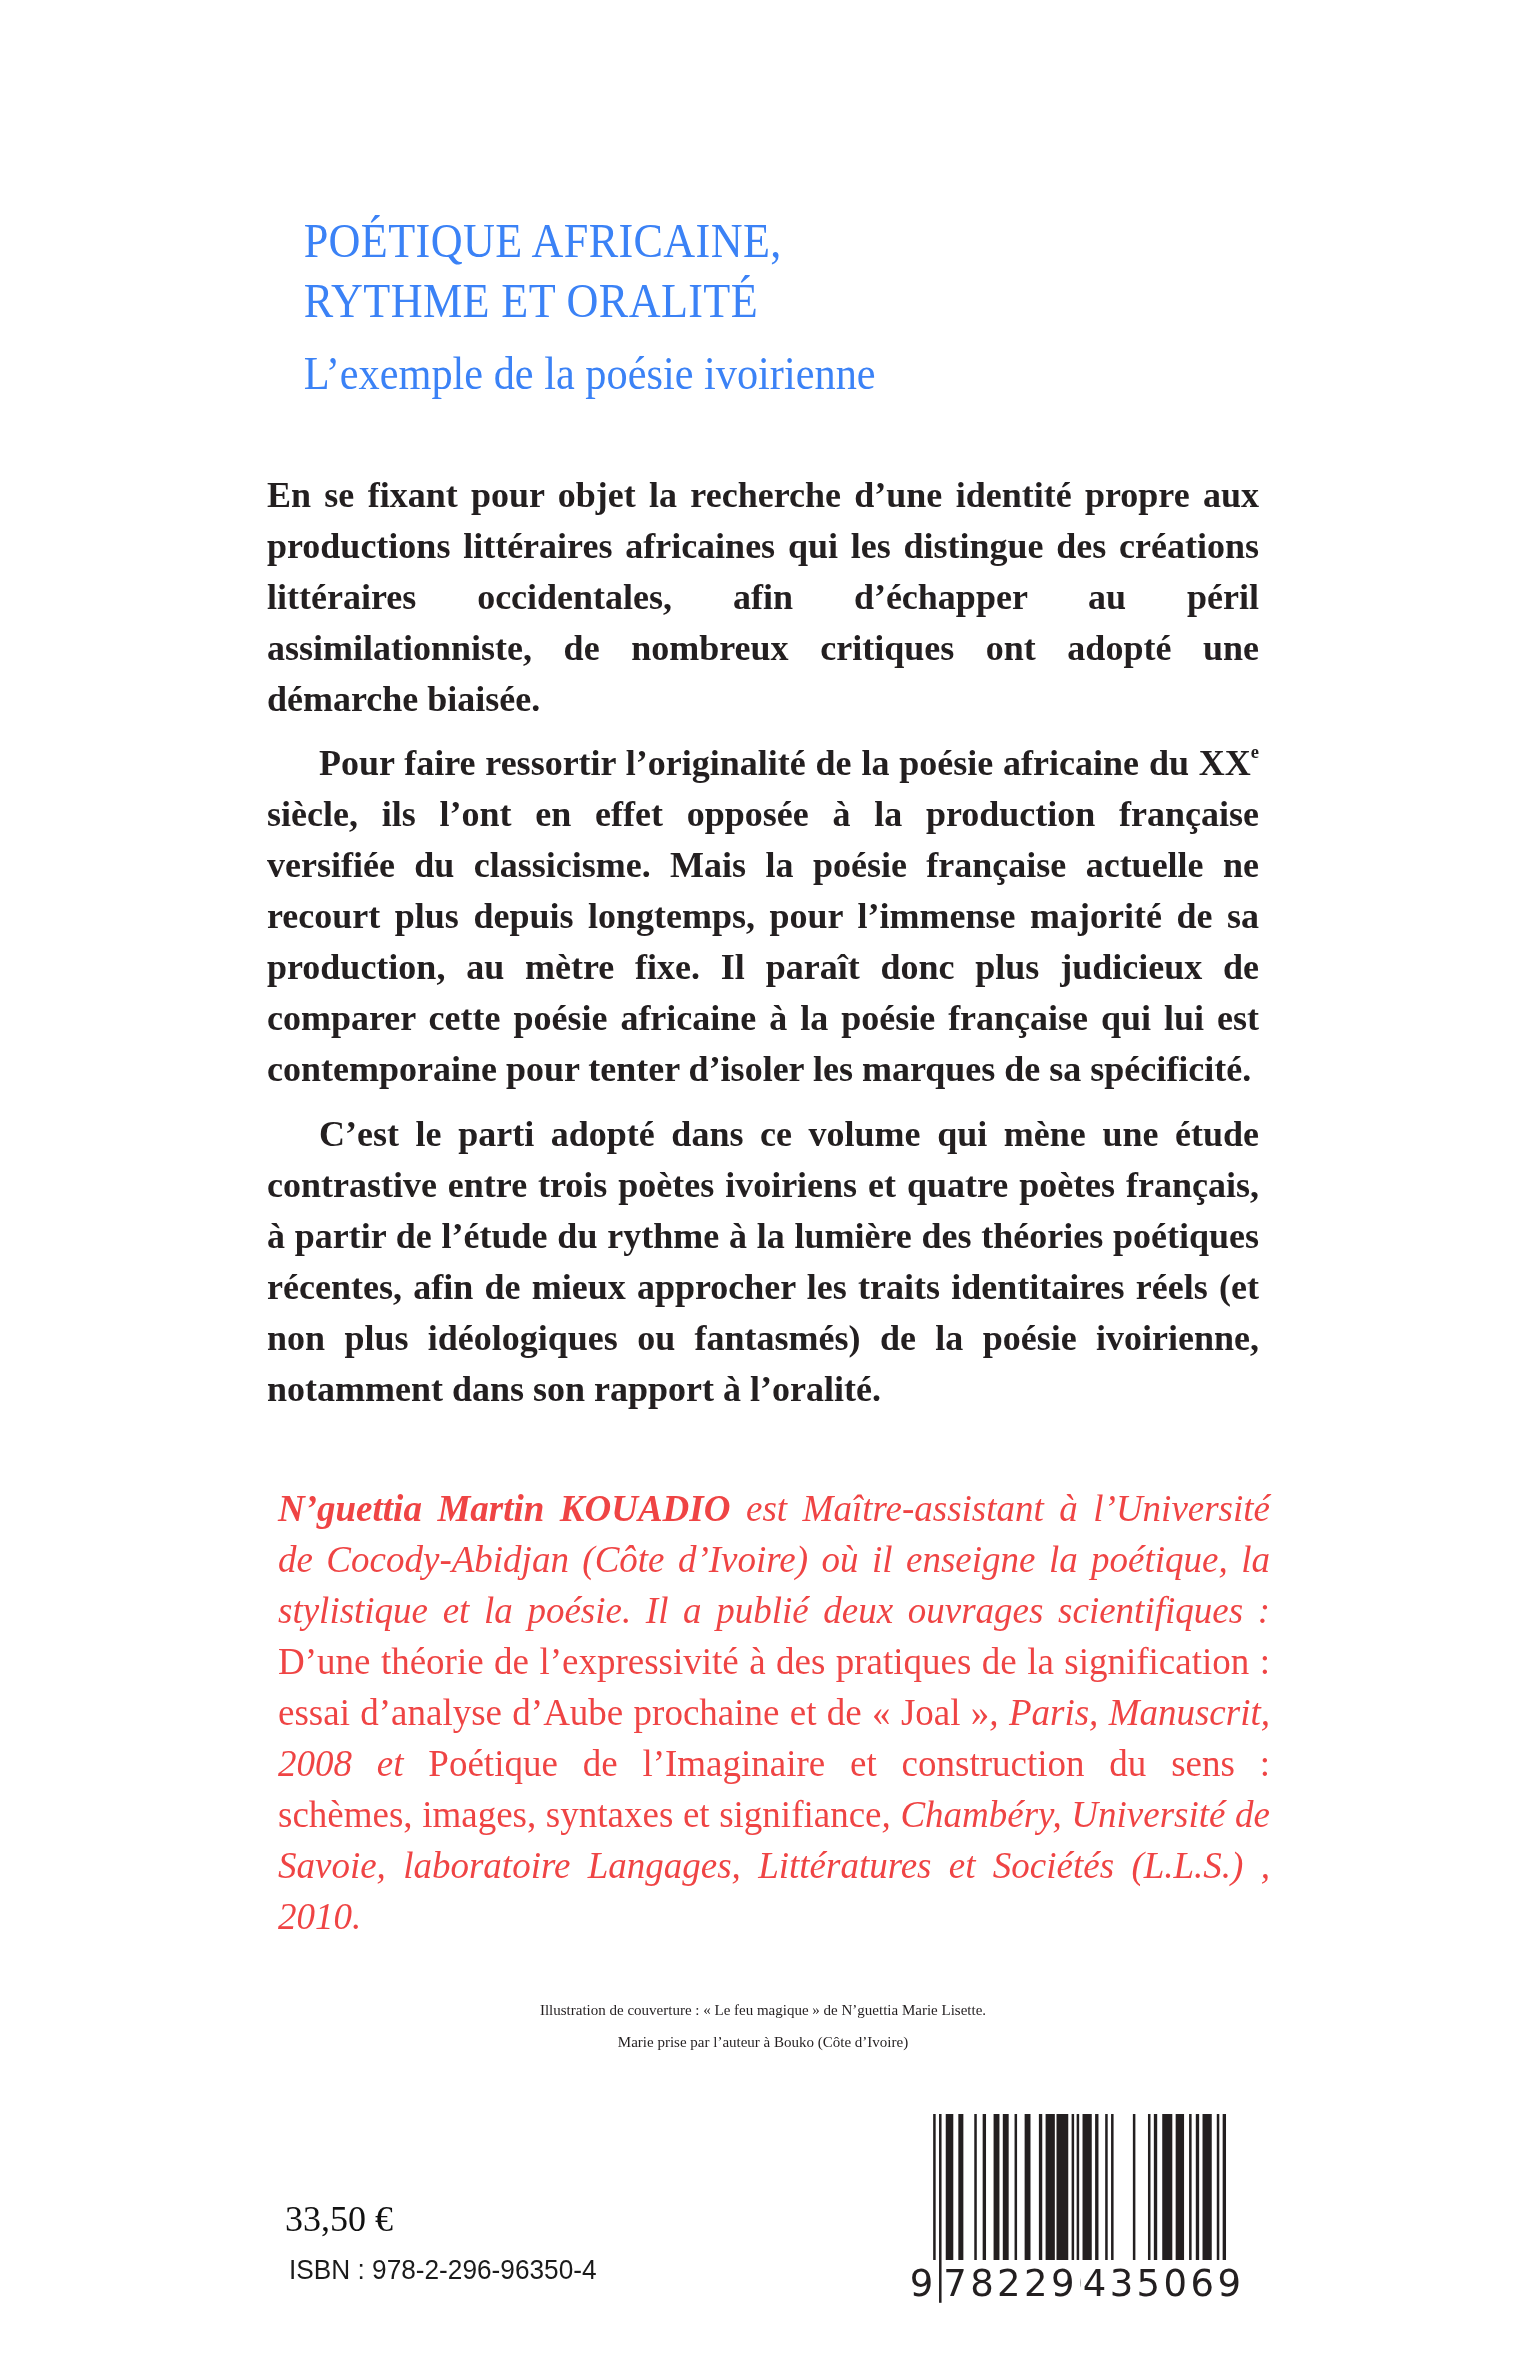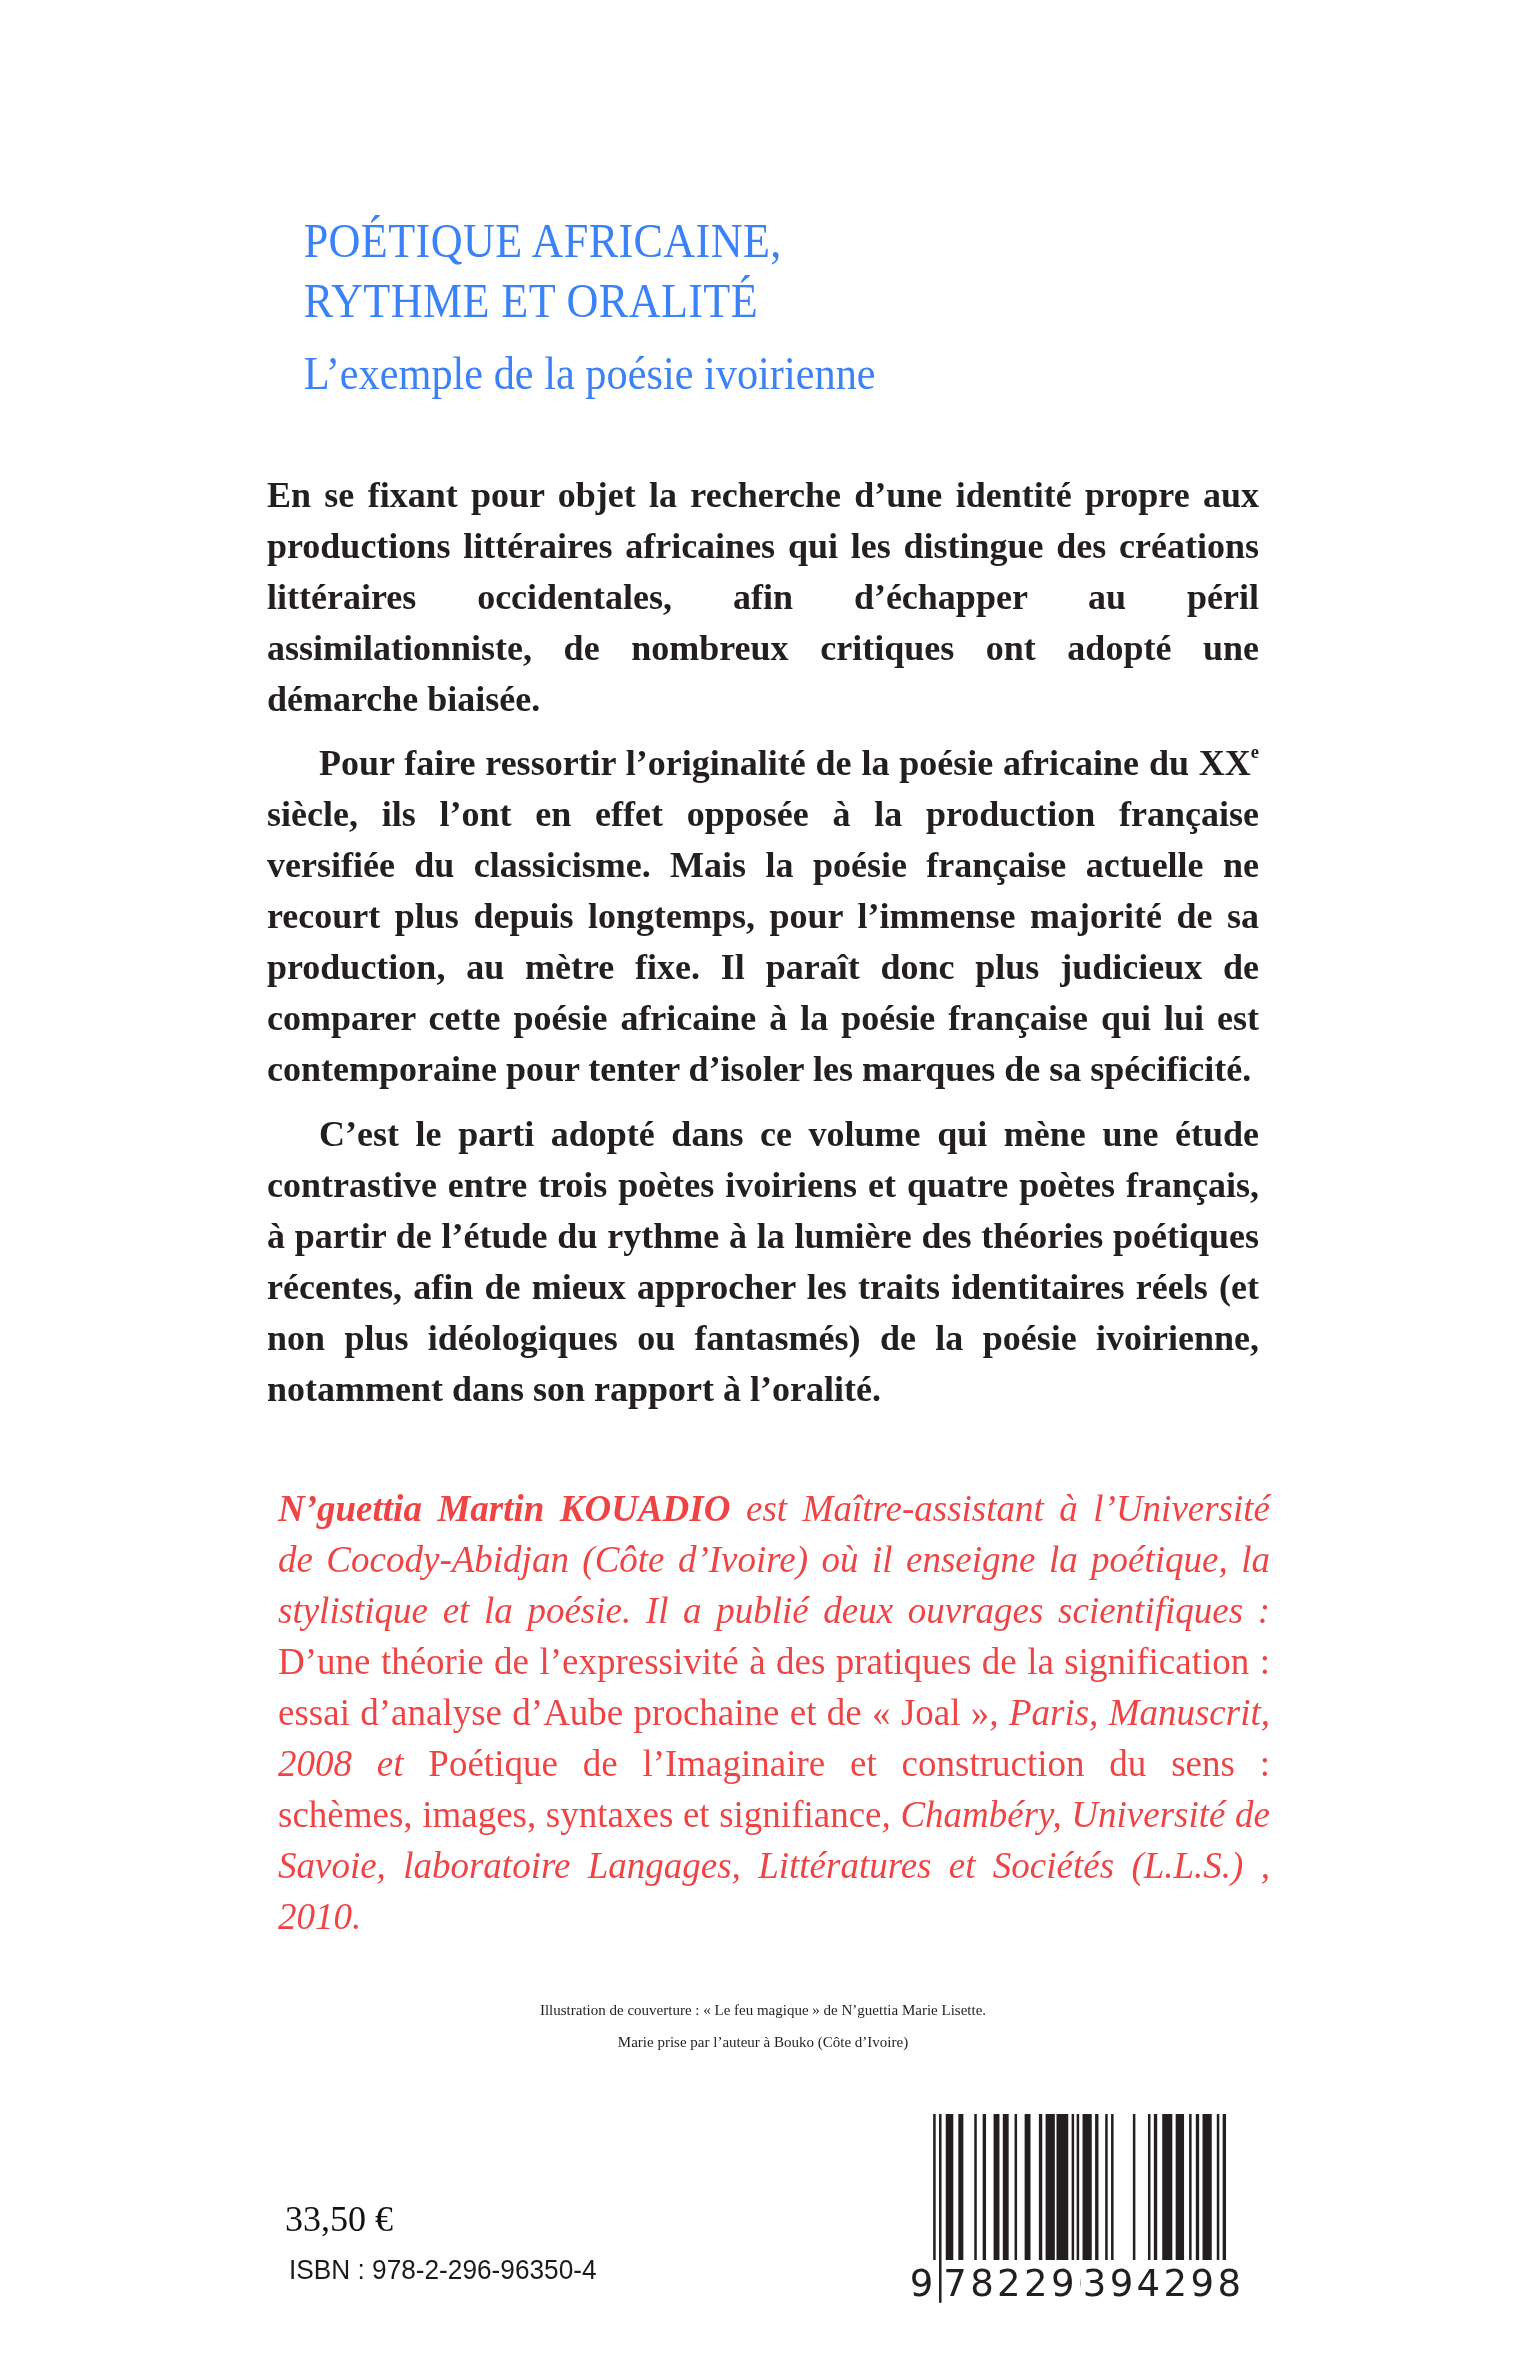--- a/index.html
+++ b/index.html
@@ -199,18 +199,18 @@
         <rect x="325" y="0" width="4" height="205"></rect>
         <rect x="333" y="0" width="11" height="205"></rect>
 
         <rect x="350" y="0" width="3" height="225"></rect>
         <rect x="357" y="0" width="4" height="225"></rect>
       </g>
     </svg>
     <div class="barcode-digits">
       <span style="left:-15px;">9</span>
       <span style="left:18.5px;">782296</span>
-      <span style="left:158px;">394298</span>
+      <span style="left:158px;">435069</span>
     </div>
   </div>
 
 </div>
 
 
 </body></html>

